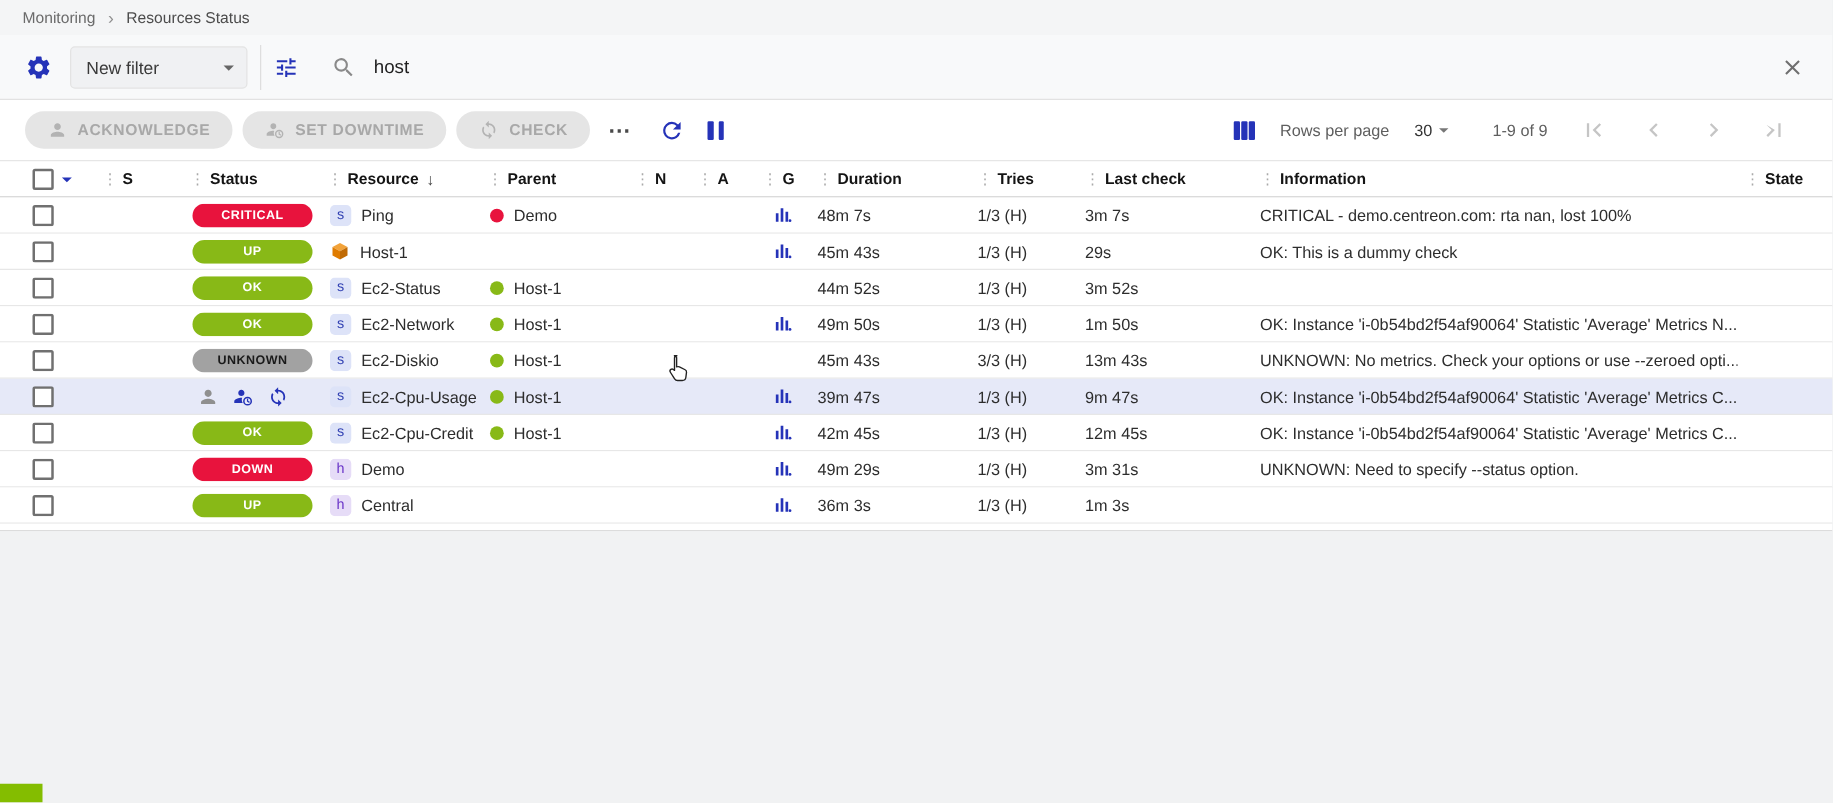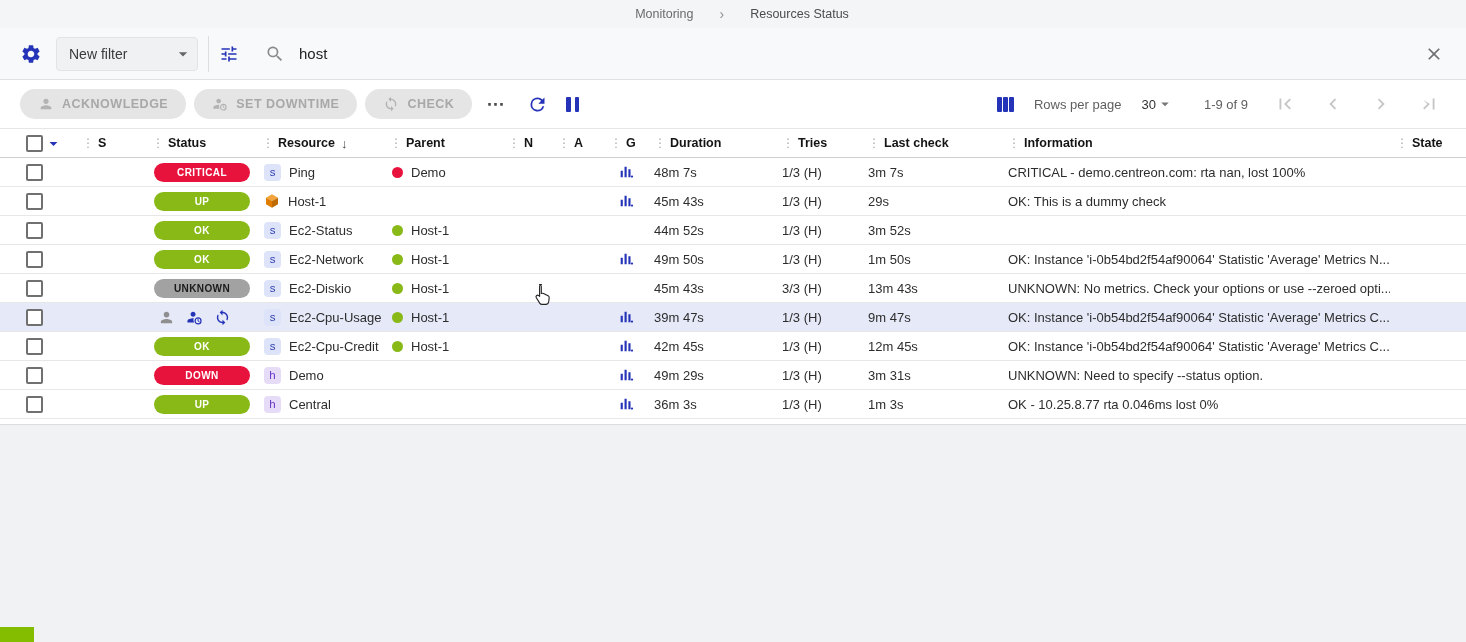--- a/index.html
+++ b/index.html
@@ -1,20 +1,20 @@
 <!DOCTYPE html>
 <html style="--accent: #2533b8; --status-ok: #88b917; --status-critical: #e8133d; --status-unknown: #a2a2a2; --row-highlight: #e6e9f8; --corner-green: #84bd00;"><head>
 <meta charset="utf-8">
 <style>
   * { margin:0; padding:0; box-sizing:border-box; }
   html,body { width:1466px; height:642px; overflow:hidden; }
   body { font-family:"Liberation Sans", sans-serif; background:#f1f2f3; position:relative; color:#2d2d2d; }
 
   
-  .breadcrumb-bar { height:28px; background:#f4f5f6; display:flex; align-items:center; padding-left:18px; gap:26px; font-size:12.5px;justify-content:center; }
+  .breadcrumb-bar { height:28px; background:#f4f5f6; display:flex; align-items:center; padding-left:18px; gap:10px; font-size:12.5px; }
   .bc-link { color:#6b6b6b; cursor:pointer; }
   .bc-sep { color:#8f8f8f; font-size:14px; }
   .bc-current { color:#4c4c4c; }
 
   
   .filter-bar { height:52px; background:#f8f9fa; border-bottom:1px solid #e2e2e2; display:flex; align-items:center; padding:0 16px; }
   .ic-gear { width:22px; height:22px; fill:var(--accent,#2533b8); margin:0 14px 0 4px; cursor:pointer; }
   .preset-select { width:142px; height:34px; background:#f0f1f3; border:1px solid #e3e3e3; border-radius:4px; display:flex; align-items:center; justify-content:space-between; padding:0 4px 0 12px; font-size:14px; color:#3a3a3a; cursor:pointer; }
   .preset-select svg { width:20px; height:20px; fill:#666; }
   .vdiv { width:1px; height:36px; background:#dedede; margin:0 10px; }
@@ -25,21 +25,21 @@
 
   
   .toolbar { height:48px; background:#fff; display:flex; align-items:center; padding-left:20px; }
   .tool-btn { height:30px; border:none; border-radius:16px; background:#e5e5e5; color:#a8a8a8; font-family:"Liberation Sans",sans-serif; font-size:12.5px; font-weight:700; letter-spacing:.5px; display:flex; align-items:center; gap:8px; padding:0 18px; margin-right:8px; cursor:default; }
   .tool-btn svg { width:16px; height:16px; fill:#b3b3b3; color:#b3b3b3; }
   .more-btn { border:none; background:transparent; font-size:18px; font-weight:700; color:#4a4a4a; margin:0 6px; letter-spacing:1px; cursor:pointer; line-height:10px; }
   .icon-btn { border:none; background:transparent; cursor:pointer; display:flex; align-items:center; }
   .ic-refresh { width:21px; height:21px; fill:var(--accent,#2533b8); margin-left:16px; }
   .pause-bars { display:flex; gap:4px; margin-left:18px; }
   .pause-bars i { display:block; width:4.5px; height:15px; background:var(--accent,#2533b8); border-radius:1px; }
-  .toolbar-right { margin-left:auto; display:flex; align-items:center; gap:20px; padding-right:26px; }
+  .toolbar-right { margin-left:auto; display:flex; align-items:center; gap:20px; padding-right:36px; }
   .cols-icon { display:flex; gap:1.5px; }
   .cols-icon i { display:block; width:4.5px; height:15px; background:var(--accent,#2533b8); border-radius:1px; }
   .rpp-label { font-size:13px; color:#5f5f5f; }
   .rpp-value { display:flex; align-items:center; font-size:13px; color:#333; cursor:pointer; }
   .rpp-value svg { width:18px; height:18px; fill:#777; }
   .range { font-size:13px; color:#5f5f5f; margin-left:10px; }
   .pag { display:flex; align-items:center; gap:26px; margin-left:6px; }
   .pag svg { width:22px; height:22px; fill:#c5c5c5; cursor:pointer; }
 
   
@@ -494,21 +494,20 @@
       <div class="cell"></div>
       <div class="cell gcell">
         <svg class="ic graph" viewBox="0 0 24 24">
           <path d="M4 10h3.2v10H4zM9.8 4H13v16H9.8zM15.6 8h3.2v12h-3.2z"></path>
           <circle cx="21" cy="18.8" r="1.7"></circle>
         </svg>
       </div>
       <div class="cell pad">36m 3s</div>
       <div class="cell pad">1/3 (H)</div>
       <div class="cell pad">1m 3s</div>
-      <div class="cell pad">OK - 10.25.8.77 rta 0.046ms lost 0%</div>
       <div class="cell"></div>
     </div>
   </div>
 <div class="table-foot"></div>
 
 <div class="below"></div>
 <div class="corner-green"></div>
 
 <svg class="mouse-cursor" width="19" height="23" viewBox="0 0 19 23">
   <path d="M6.5 1.5c1 0 1.8.8 1.8 1.8v7.2l.9-.2c.4-.1.9 0 1.3.2l4.6 2.3c.8.4 1.2 1.2 1.1 2.1l-.5 3.9c-.2 1.5-1.4 2.6-2.9 2.6H9.1c-1 0-1.9-.5-2.4-1.3l-3.4-5.3c-.5-.8-.3-1.8.4-2.3.6-.4 1.4-.4 2 .1l.9.7V3.3c0-1 .8-1.8 1.9-1.8z" fill="#fff" stroke="#222" stroke-width="1.1" stroke-linejoin="round"></path>

